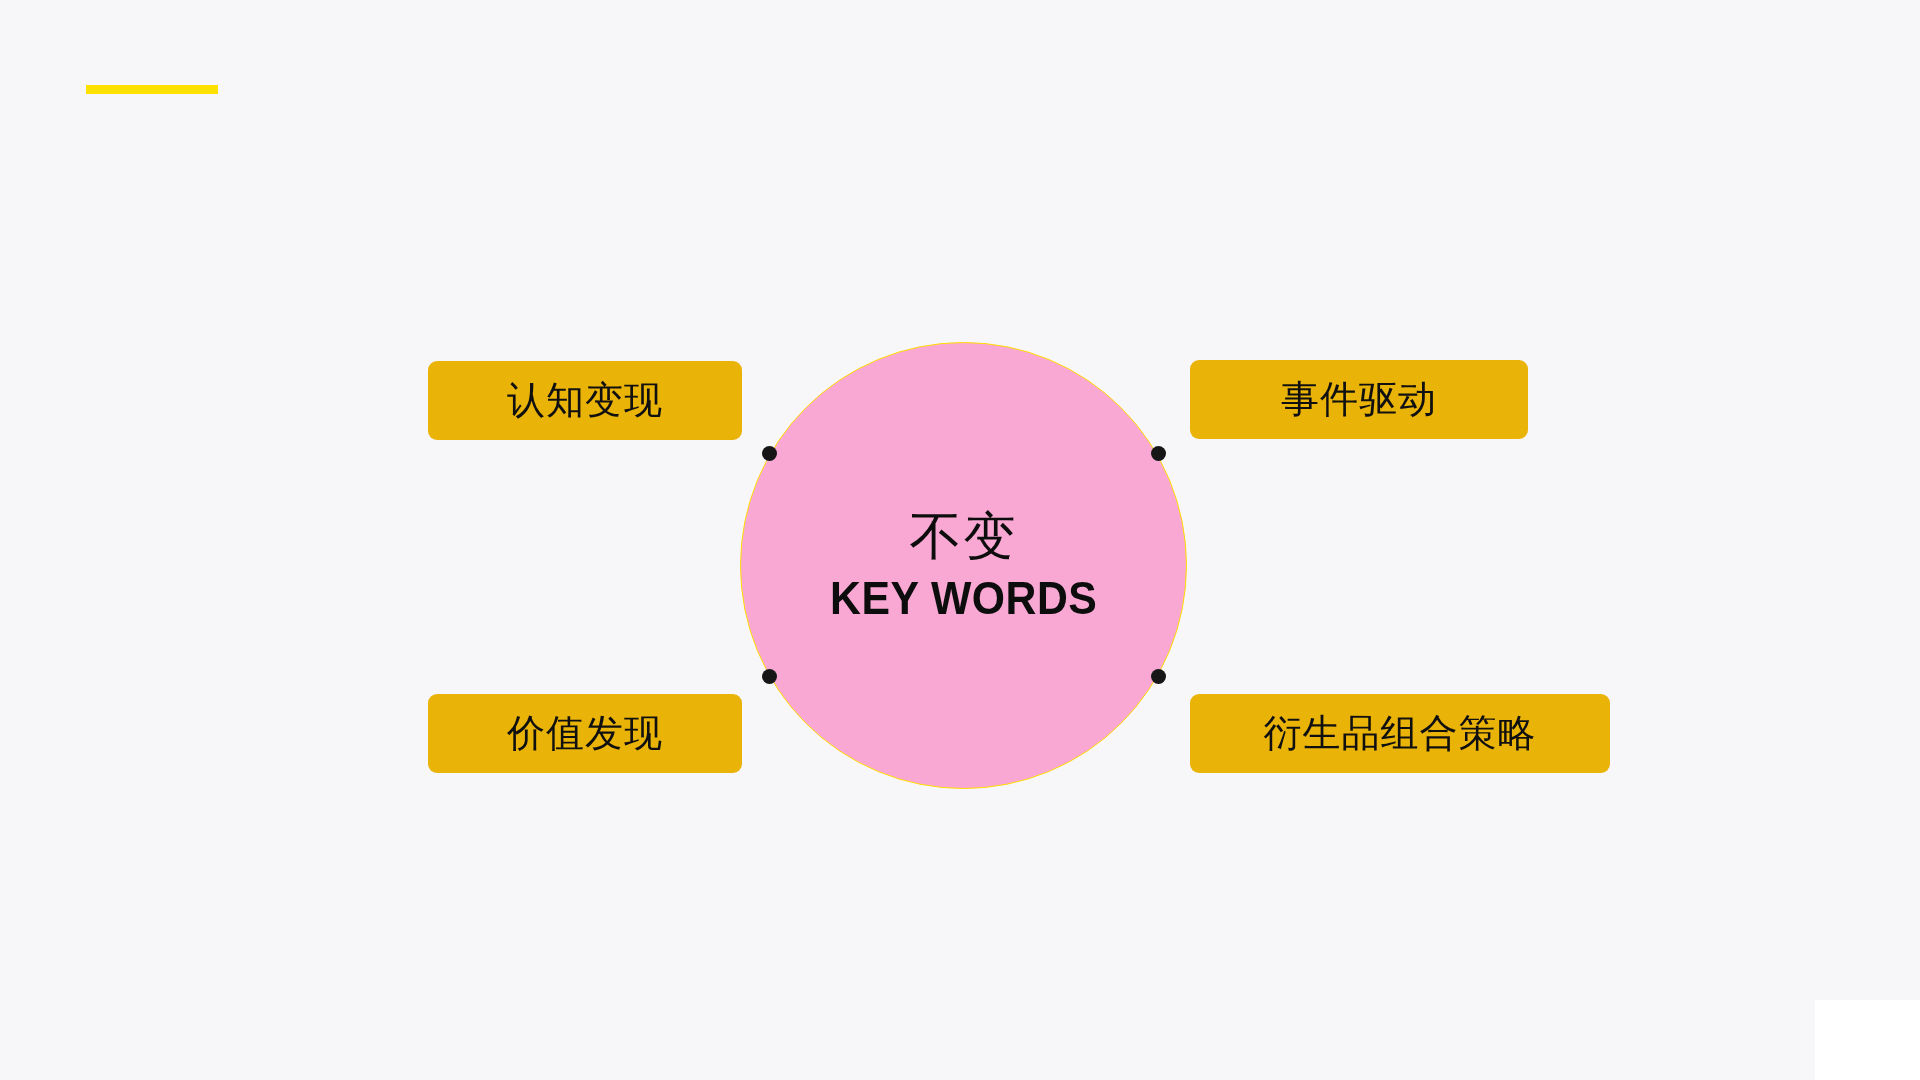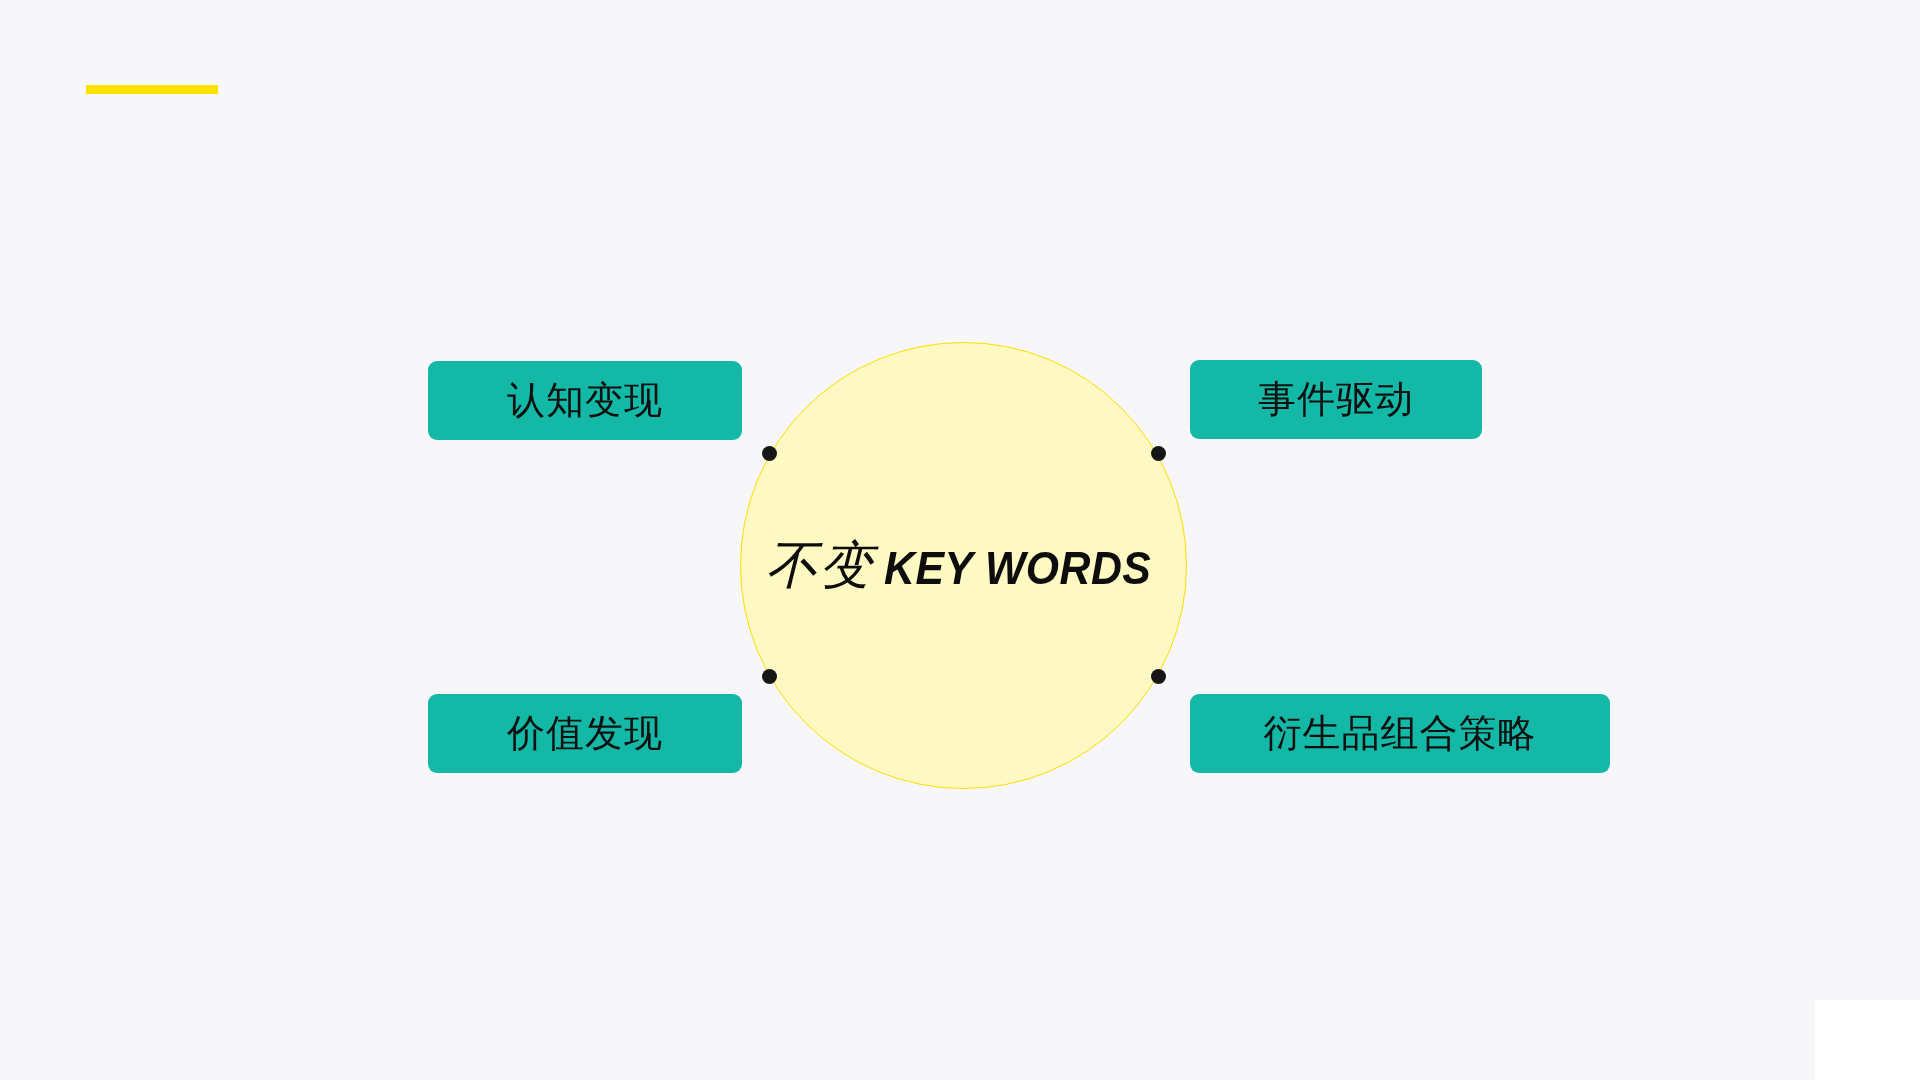--- a/index.html
+++ b/index.html
@@ -56,27 +56,26 @@
 
   
   .hub {
     position: absolute;
     left: 740px;
     top: 342px;
     width: 447px;
     height: 447px;
     box-sizing: border-box;
     border-radius: 50%;
-    background: #fef9c3;
+    background: #f9a8d4;
     border: 1.6px solid #ffdd00;
     display: flex;
-    flex-direction: row;
+    flex-direction: column;
     align-items: center;
     justify-content: center;
-    font-style: italic;
   }
   .hub-cn {
     font-size: 52px;
     font-weight: 300;
     color: #0d0d0d;
     letter-spacing: 2px;
     line-height: 1.15;
   }
   .hub-en {
     margin-top: 6px;
@@ -97,34 +96,34 @@
     background: #161616;
   }
   .dot-tl { left: 762px;  top: 446px; }
   .dot-tr { left: 1151px; top: 446px; }
   .dot-bl { left: 762px;  top: 669px; }
   .dot-br { left: 1151px; top: 669px; }
 
   
   .pill {
     position: absolute;
-    background: #14b8a6;
+    background: #eab308;
     border-radius: 9px;
     display: flex;
     align-items: center;
     justify-content: center;
     color: #101010;
     font-size: 38px;
     font-weight: 400;
     letter-spacing: 1px;
     white-space: nowrap;
     box-sizing: border-box;
   }
   .pill-tl { left: 428px;  top: 361px; width: 314px; height: 79px; }
-  .pill-tr { left: 1190px; top: 360px; width: 292px; height: 79px; }
+  .pill-tr { left: 1190px; top: 360px; width: 338px; height: 79px; }
   .pill-bl { left: 428px;  top: 694px; width: 314px; height: 79px; text-align: center; }
   .pill-br { left: 1190px; top: 694px; width: 420px; height: 79px; }
 
   
   .corner-panel {
     position: absolute;
     left: 1815px;
     top: 1000px;
     width: 105px;
     height: 80px;

